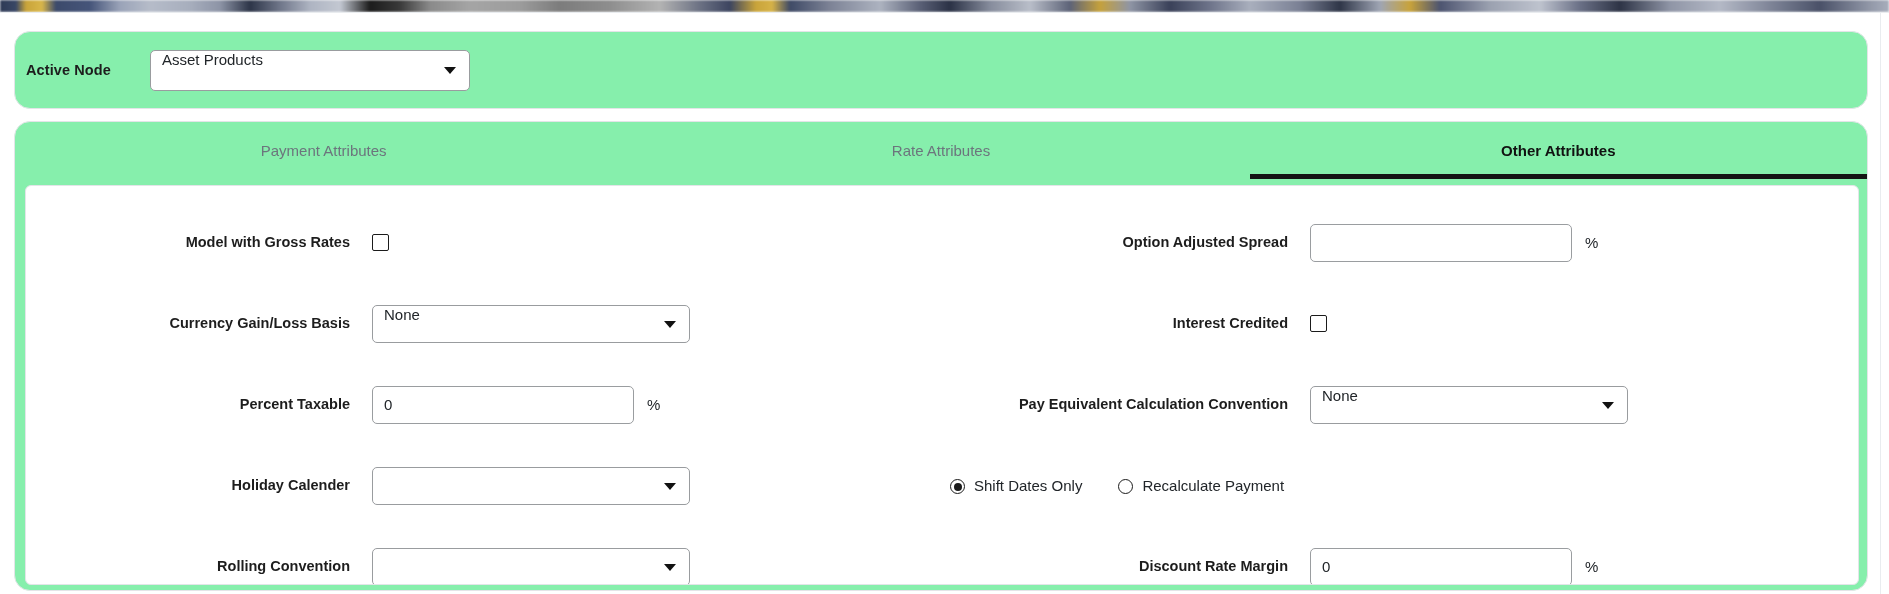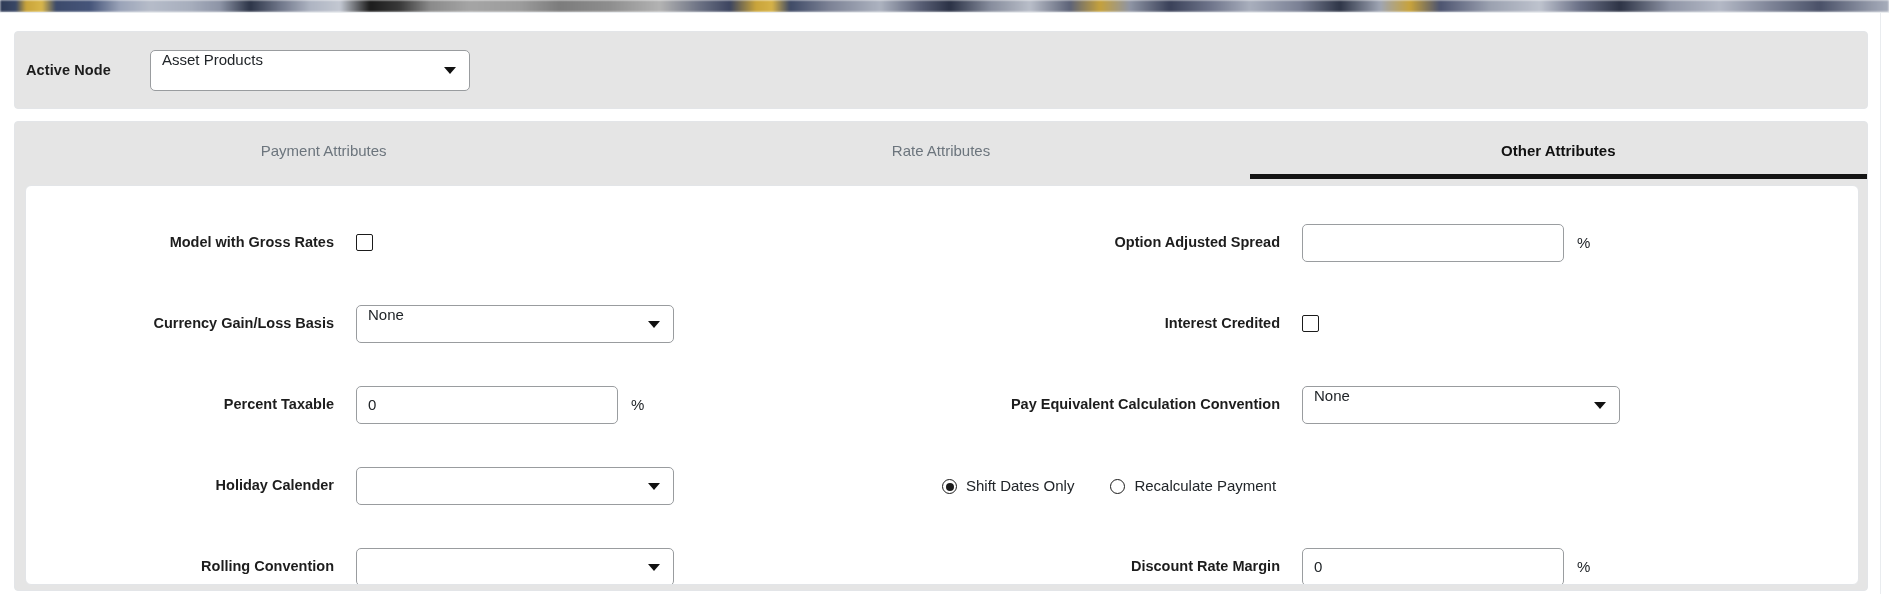--- a/index.html
+++ b/index.html
@@ -55,23 +55,23 @@
   .right-rail {
     position: absolute;
     top: 0; right: 8px;
     width: 1px; height: 582px;
     background: #e9ecef;
   }
 
   
   .card {
     position: absolute;
-    background: #e5e5e5;
+    background: #86efac;
     border: 1px solid #e3e5e8;
-    border-radius: 4px;
+    border-radius: 16px;
     box-sizing: border-box;
   }
 
   .card-active-node {
     left: 14px;
     top: 18px;
     width: 1854px;
     height: 78px;
   }
 
@@ -162,20 +162,21 @@
     position: absolute;
     left: 10px;
     top: 63px;
     width: 1834px;
     height: 400px;
     border: 1px solid #e3e5e8;
     border-radius: 6px;
     background: #ffffff;
     box-sizing: border-box;
     overflow: hidden;
+    padding-left: 16px;
   }
 
   .cols {
     display: flex;
     width: 100%;
     padding-top: 16px;
     box-sizing: border-box;
   }
   .col { width: 50%; }
 

